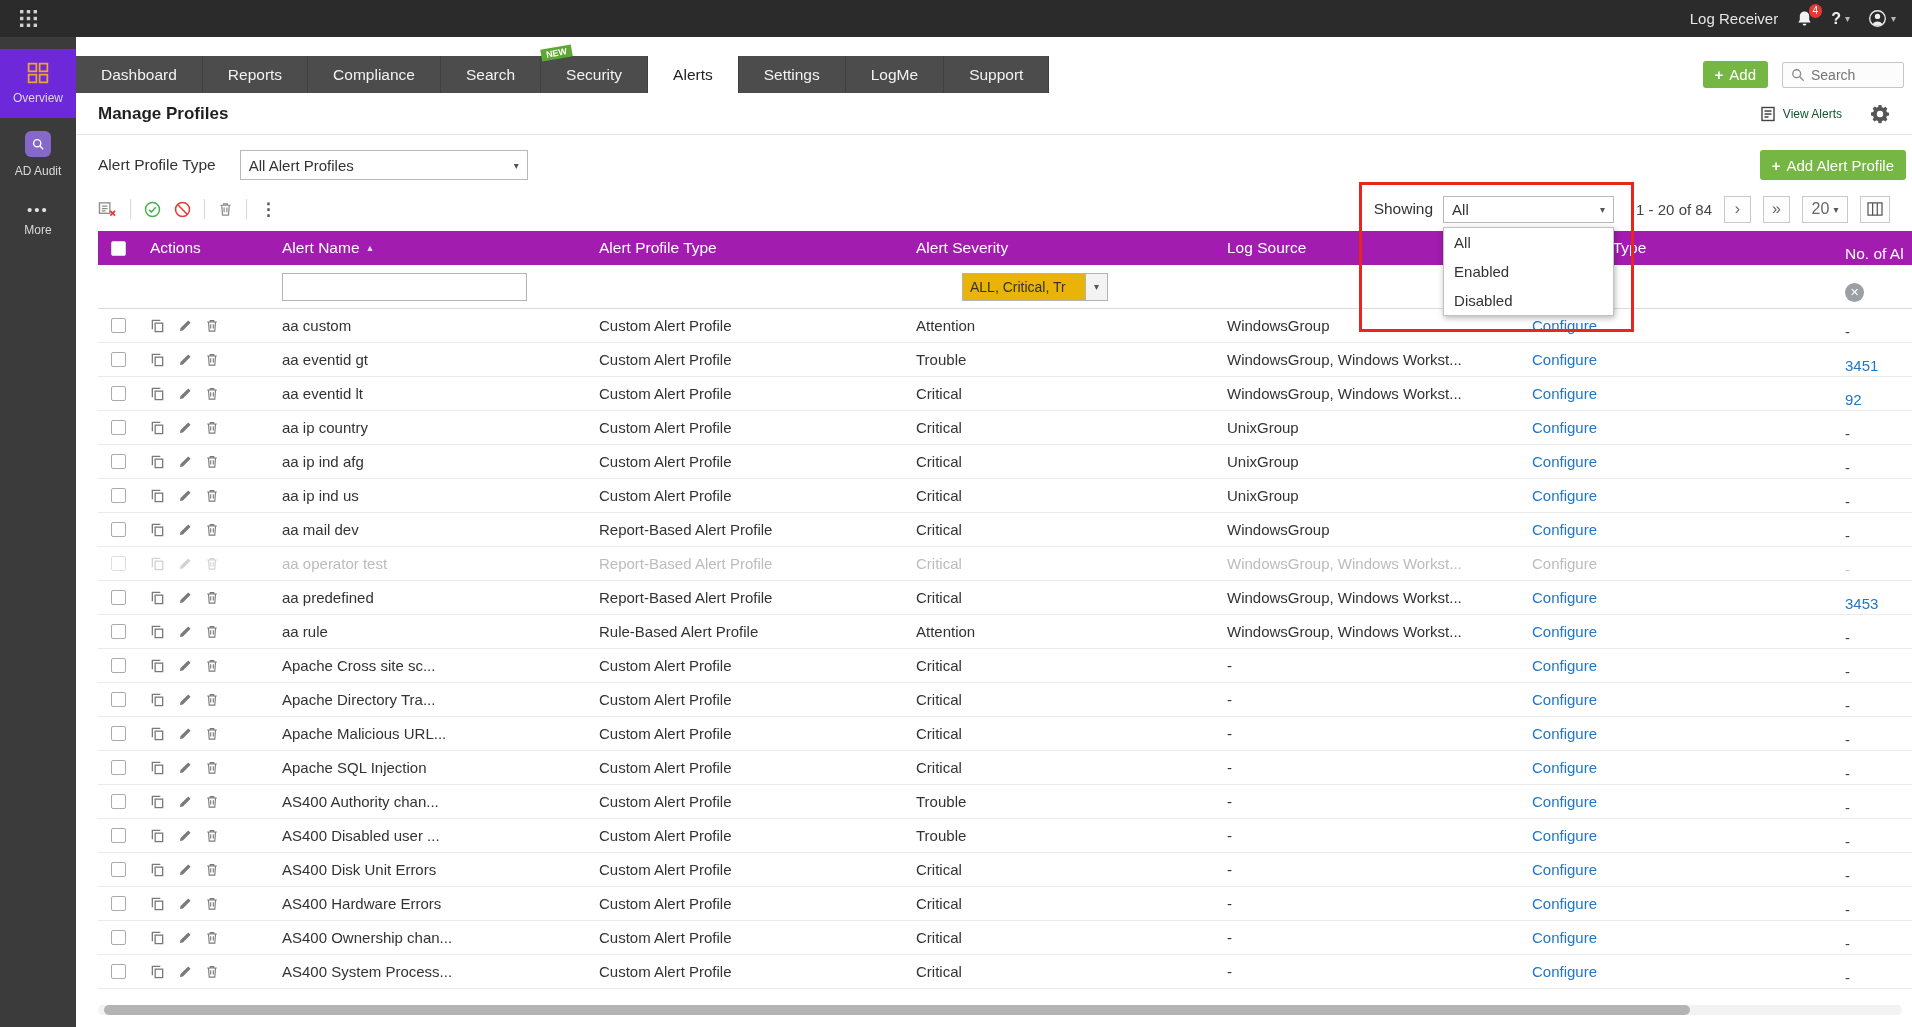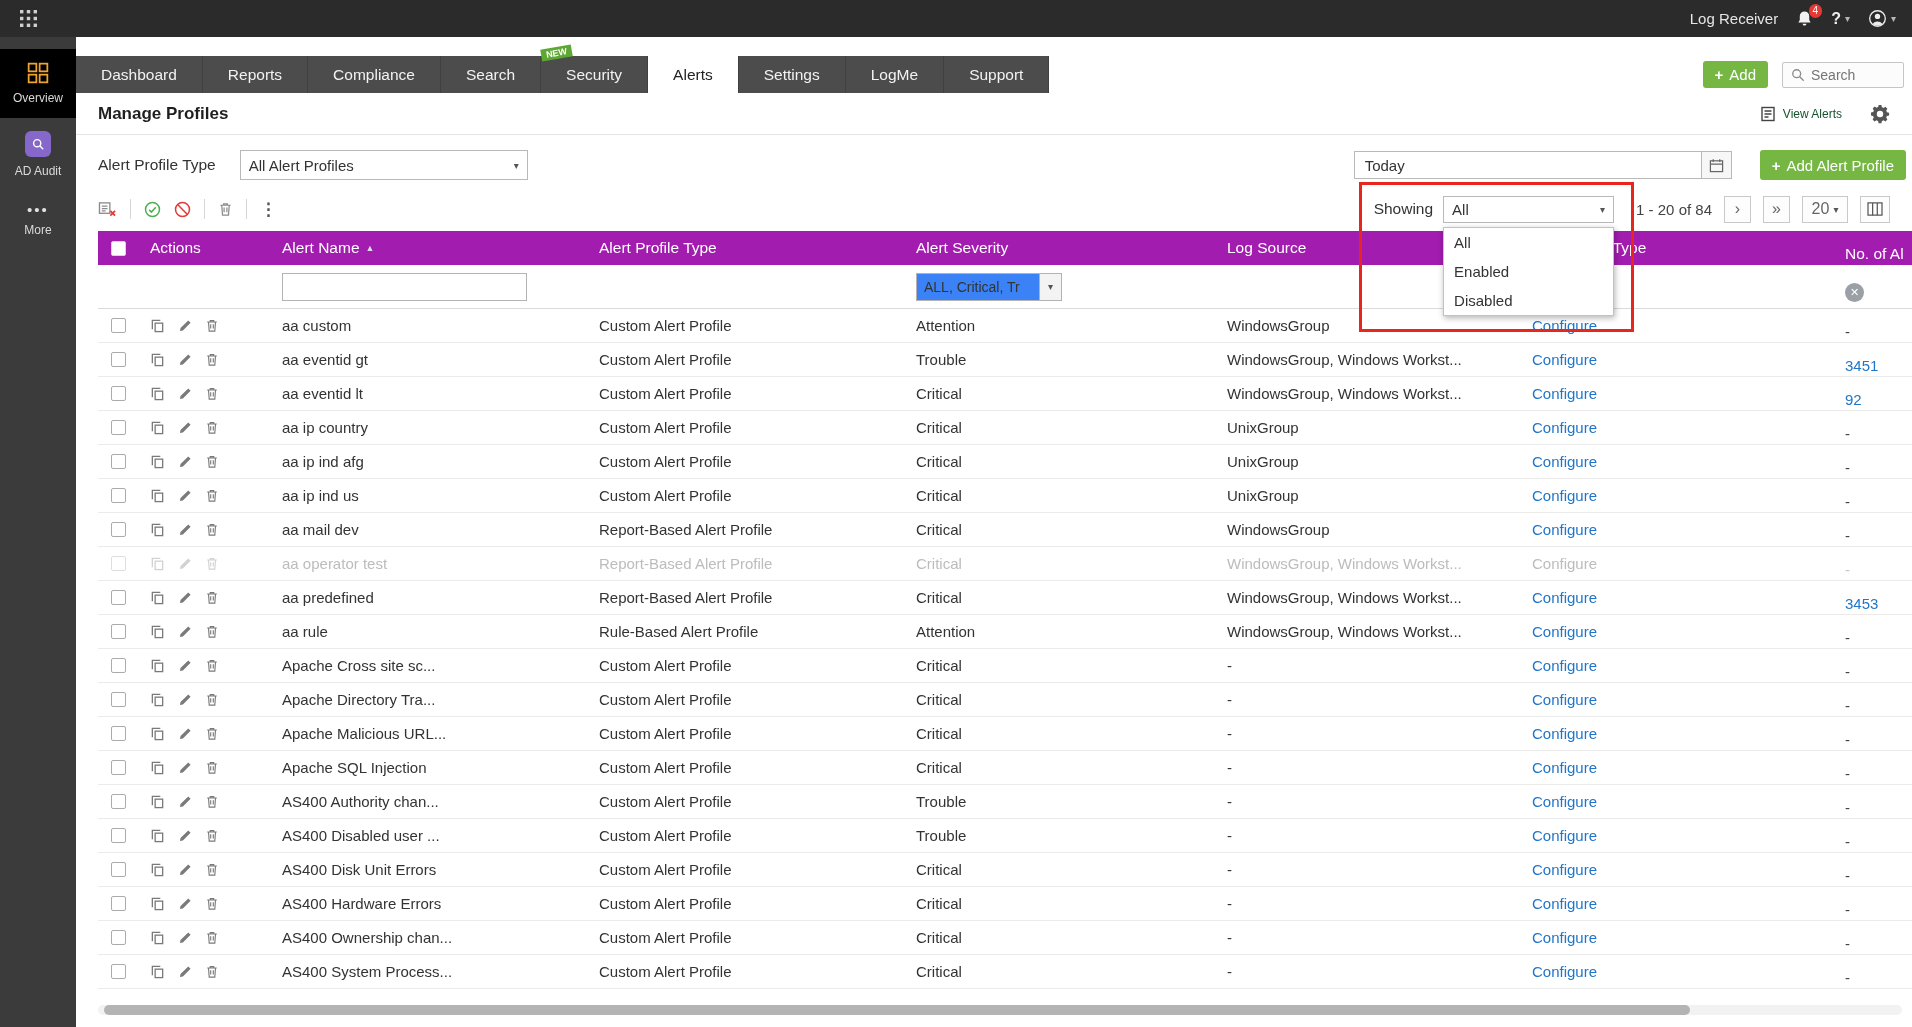--- a/index.html
+++ b/index.html
@@ -19,21 +19,21 @@
   .help-wrap, .avatar-wrap { display:flex; align-items:center; gap:4px; cursor:pointer; }
   .q-mark { font-size:16px; font-weight:bold; color:#f0f0f0; }
   .caret { font-size:10px; color:#b5b5b5; }
 
   
   .body-row { display:flex; height:990px; }
   .sidebar { width:76px; background:#3b3b3b; display:flex; flex-direction:column;
              align-items:center; padding-top:12px; flex-shrink:0; }
   .side-item { width:100%; display:flex; flex-direction:column; align-items:center;
                gap:7px; padding:13px 0; color:#d9d9d9; font-size:12px; cursor:pointer; }
-  .side-item.active { background:#000000; }
+  .side-item.active { background:#6d28d9; }
   .ad-audit-badge { width:26px; height:26px; background:#8568c9; border-radius:6px;
                     display:flex; align-items:center; justify-content:center; }
   .more-dots { font-size:15px; letter-spacing:2px; color:#e0e0e0; line-height:12px; }
   .main { flex:1; min-width:0; background:#fff; }
 
   
   .navrow { margin-top:19px; height:37px; display:flex; }
   .tabs { display:flex; height:100%; }
   .tab { background:#4c4c4c; color:#f2f2f2; padding:0 25px; display:flex;
          align-items:center; font-size:15.5px; border-right:1px solid #404040;
@@ -127,21 +127,21 @@
 
   .checkbox { width:15px; height:15px; border:1px solid #ababab; background:#fff;
               border-radius:2px; display:inline-block; cursor:pointer; flex-shrink:0; }
   .thead .checkbox { border-color:#cfd6dd; }
 
   .tfilter { display:flex; align-items:center; height:44px; border-bottom:1px solid #dadada;
              background:#fff; }
   .name-filter { width:245px; height:28px; border:1px solid #b3b3b3; padding:0 6px;
                  font-size:14px; font-family:inherit; color:#333; outline:none; }
   .sev-filter { width:146px; height:28px; border:1px solid #b3b3b3; display:flex;
-                align-items:center; background:#3b82f6; cursor:pointer; }
+                align-items:center; background:#eab308; cursor:pointer;margin-left:46px; }
   .sev-filter-text { flex:1; padding:0 7px; font-size:14px; color:#333; white-space:nowrap;
                      overflow:hidden; }
   .sev-filter-caret { width:22px; height:100%; border-left:1px solid #b3b3b3;
                       background:#f3f3f3; display:flex; align-items:center;
                       justify-content:center; font-size:10px; color:#555; }
   .clear-x { width:19px; height:19px; border-radius:50%; background:#9aa0a6; color:#fff;
              font-size:11px; display:flex; align-items:center; justify-content:center;
              cursor:pointer; }
 
   .trow { display:flex; align-items:center; height:34px; border-bottom:1px solid #ebebeb;
@@ -322,29 +322,20 @@
       </div>
     </div>
 
     <div class="filter-row">
       <span class="filter-label">Alert Profile Type</span>
       <div class="select-box profile-select">
         <span>All Alert Profiles</span>
         <span class="caret" style="color:#555;">▾</span>
       </div>
       <div class="filter-right">
-        <div class="date-box">
-          <span class="date-text">Today</span>
-          <span class="cal-btn">
-            <svg width="15" height="15" viewBox="0 0 16 16" fill="none" stroke="#666" stroke-width="1.3">
-                <rect x="1.5" y="3" width="13" height="11.5"></rect>
-                <path d="M1.5 6.5h13M4.5 1.2v3M11.5 1.2v3"></path>
-              </svg>
-          </span>
-        </div>
         <button class="add-profile-btn">
           <span class="plus-glyph">+</span>
           <span>Add Alert Profile</span>
         </button>
       </div>
     </div>
 
     <div class="toolbar-row">
       <div class="tb-left">
         <span class="tb-icon">

